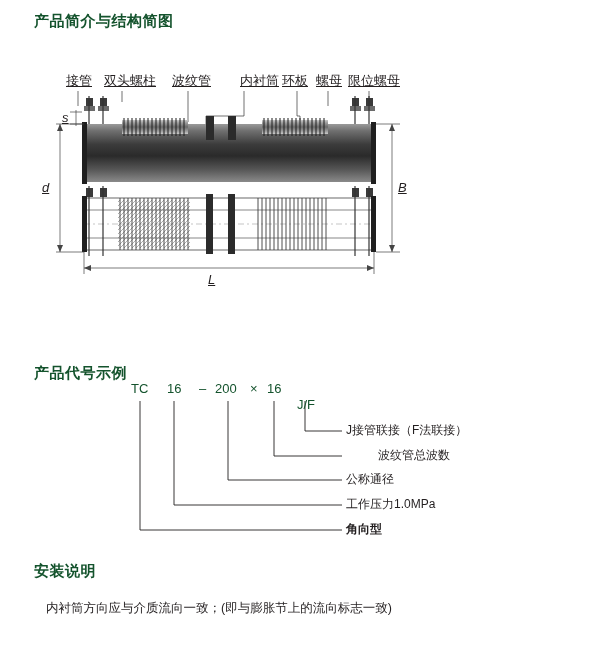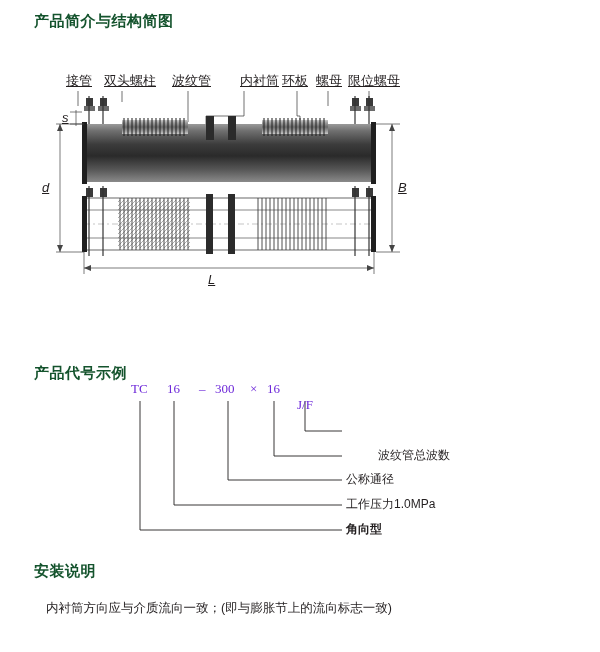--- a/index.html
+++ b/index.html
@@ -46,22 +46,22 @@
   #code-figure {
     position: absolute;
     left: 0;
     top: 375px;
     width: 600px;
     height: 165px;
   }
   .code-token {
     position: absolute;
     font-size: 13px;
-    font-family: Liberation Serif, serif;
-    color: #6d28d9;
+    font-family: Liberation Sans, sans-serif;
+    color: #14532d;
     white-space: nowrap;
   }
   .code-desc {
     position: absolute;
     font-size: 12px;
     font-family: "Liberation Sans", sans-serif;
     color: #231f20;
     white-space: nowrap;
   }
 
@@ -327,25 +327,26 @@
 
       <path d="M174,26 L174,130 L342,130"></path>
 
       <path d="M140,26 L140,155 L342,155"></path>
     </g>
   </svg>
 
   <div class="code-token" style="left:131px; top:6px;">TC</div>
   <div class="code-token" style="left:167px; top:6px;">16</div>
   <div class="code-token" style="left:199px; top:6px;">–</div>
-  <div class="code-token" style="left:215px; top:6px;">300</div>
+  <div class="code-token" style="left:215px; top:6px;">200</div>
   <div class="code-token" style="left:250px; top:6px;">×</div>
   <div class="code-token" style="left:267px; top:6px;">16</div>
   <div class="code-token" style="left:297px; top:6px;margin-top:16px;">J/F</div>
 
+  <div class="code-desc" style="left:346px; top:47px;">J接管联接（F法联接）</div>
   <div class="code-desc" style="left:346px; top:72px;margin-left:32px;">波纹管总波数</div>
   <div class="code-desc" style="left:346px; top:96px;">公称通径</div>
   <div class="code-desc" style="left:346px; top:121px;">工作压力1.0MPa</div>
   <div class="code-desc" style="left:346px; top:146px;font-weight:bold;">角向型</div>
 </div>
 
 <div id="install-notes">
   <div>内衬筒方向应与介质流向一致；(即与膨胀节上的流向标志一致)</div>
 </div>
 

